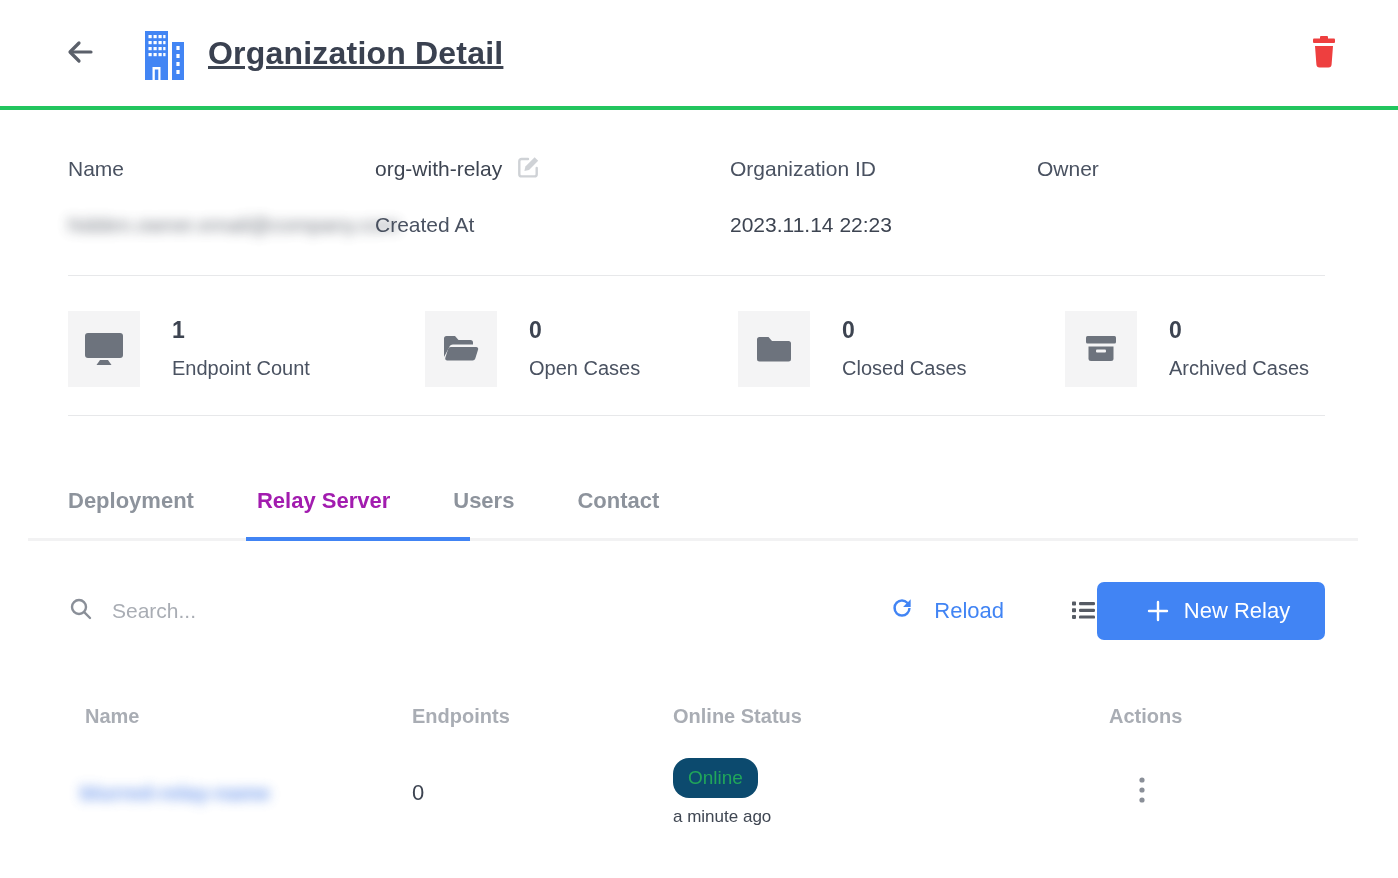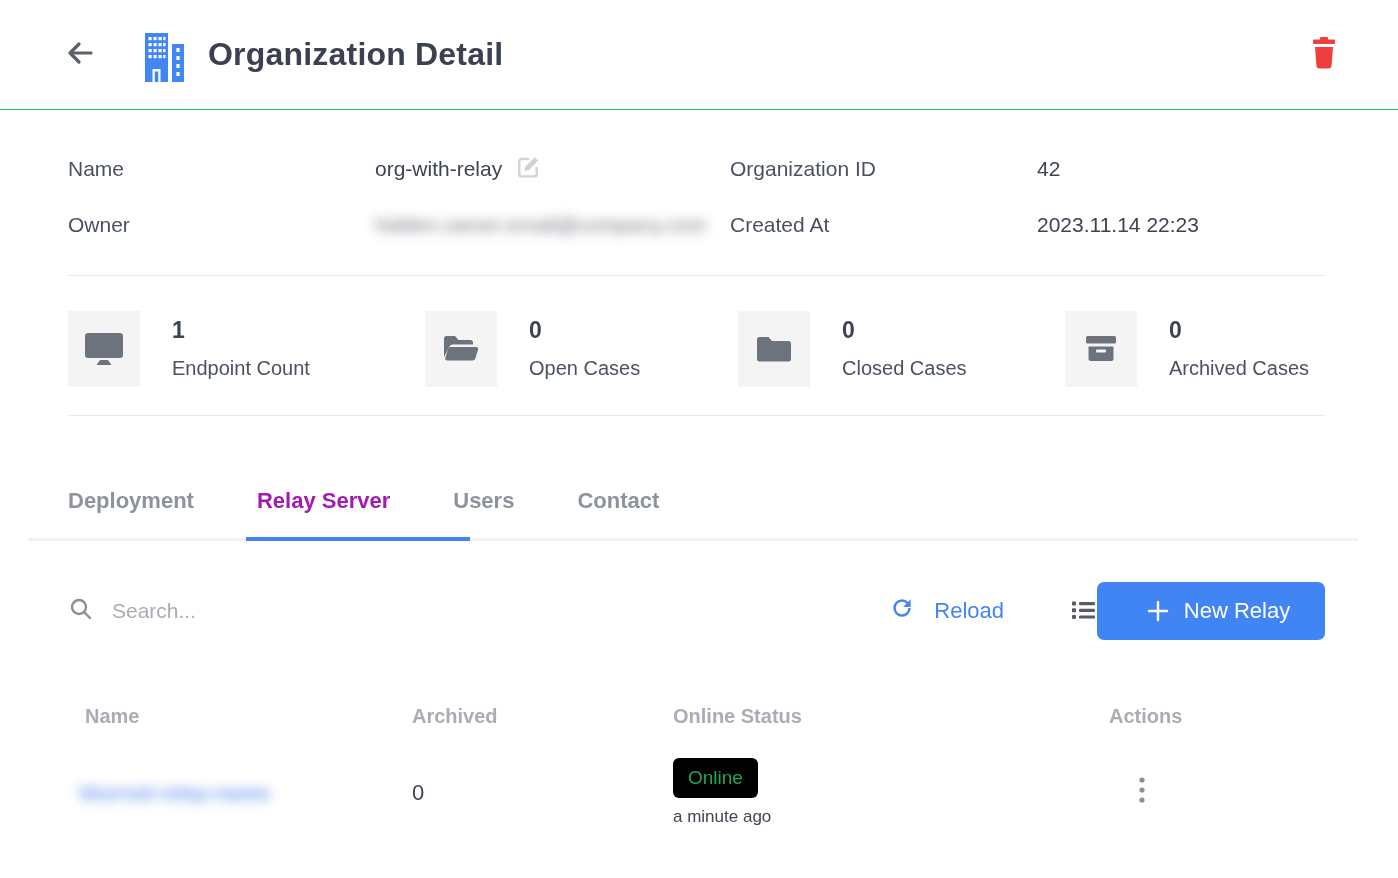--- a/index.html
+++ b/index.html
@@ -1,20 +1,20 @@
 <!DOCTYPE html>
 <html><head>
 <meta charset="utf-8">
 <style>
   * { margin:0; padding:0; box-sizing:border-box; }
   html,body { width:1398px; height:878px; background:#fff; overflow:hidden; }
   body { font-family:"Liberation Sans", sans-serif; color:#3d4451; }
 
   
-  .header { height:110px; display:flex; align-items:center; padding:0 60px 0 64px; border-bottom:1px solid #22c55e; background:#fff; }
+  .header { height:110px; display:flex; align-items:center; padding:0 60px 0 64px; border-bottom:4px solid #22c55e; background:#fff;text-decoration:underline; }
   .back-btn { background:none; border:none; cursor:pointer; display:flex; align-items:center; margin-right:48px; }
   .org-ico { display:flex; align-items:center; }
   .page-title { font-size:32px; font-weight:700; color:#3a4150; margin-left:24px; letter-spacing:.2px; }
   .trash-btn { margin-left:auto; background:none; border:none; cursor:pointer; display:flex; align-items:center; }
 
   
   .main { padding:0 73px 0 68px; }
   .sep { height:1px; background:#e7e8ea; }
 
   
@@ -55,21 +55,21 @@
 
   
   .tbl { margin-top:64px; }
   .tbl-head, .tbl-row { display:grid; grid-template-columns:344px 261px 436px 1fr; align-items:center; }
   .th { font-size:20px; font-weight:600; color:#a9adb4; }
   .th:first-child { padding-left:17px; }
   .tbl-row { margin-top:30px; }
   .relay-link { font-size:21px; font-weight:600; color:#4f82e8; padding-left:12px; background:none; border:none; cursor:pointer; font-family:inherit; }
   .endpoints-val { font-size:22px; font-weight:500; color:#3d4451; }
   .status-cell { display:flex; flex-direction:column; align-items:flex-start; }
-  .badge-online { display:inline-block; background:#000000; color:#21a65a; font-size:19px; font-weight:500; padding:9px 15px; border-radius:6px; }
+  .badge-online { display:inline-block; background:#0c4a6e; color:#21a65a; font-size:19px; font-weight:500; padding:9px 15px; border-radius:16px; }
   .last-seen { font-size:17px; color:#3f4652; margin-top:9px;text-align:center; }
   .kebab-btn { background:none; border:none; cursor:pointer; padding:4px; margin-left:24px; display:flex; }
 </style>
 </head>
 <body>
 
 <div class="header">
   <button class="back-btn">
     <span>
       <svg width="32" height="28" viewBox="0 0 32 28">
@@ -131,21 +131,20 @@
       <button class="edit-btn">
         <span>
           <svg width="26" height="26" viewBox="0 0 26 26">
             <path d="M12 5 H5.5 A2.2 2.2 0 0 0 3.3 7.2 v13 a2.2 2.2 0 0 0 2.2 2.2 h13 a2.2 2.2 0 0 0 2.2 -2.2 V14" fill="none" stroke="#cfd2d6" stroke-width="2.4" stroke-linecap="round"></path>
             <path d="M18.6 3.2 l3.6 3.6 L13 16 l-4.6 1 1 -4.6 z" fill="#cfd2d6"></path>
           </svg>
         </span>
       </button>
     </div>
     <div class="f-label">Organization ID</div>
-    <div class="f-value">42</div>
 
     <div class="f-label">Owner</div>
     <div class="f-value">
       <span class="blurred">hidden.owner.email@company.com</span>
     </div>
     <div class="f-label">Created At</div>
     <div class="f-value">2023.11.14 22:23</div>
   </div>
 
   <div class="sep"></div>
@@ -259,21 +258,21 @@
           </svg>
         </span>
         <span>New Relay</span>
       </button>
     </div>
   </div>
 
   <div class="tbl">
     <div class="tbl-head">
       <div class="th">Name</div>
-      <div class="th">Archived</div>
+      <div class="th">Endpoints</div>
       <div class="th">Online Status</div>
       <div class="th">Actions</div>
     </div>
 
     <div class="tbl-row">
       <div>
         <button class="relay-link blur-blue">blurred-relay-name</button>
       </div>
       <div class="endpoints-val">0</div>
       <div class="status-cell">

